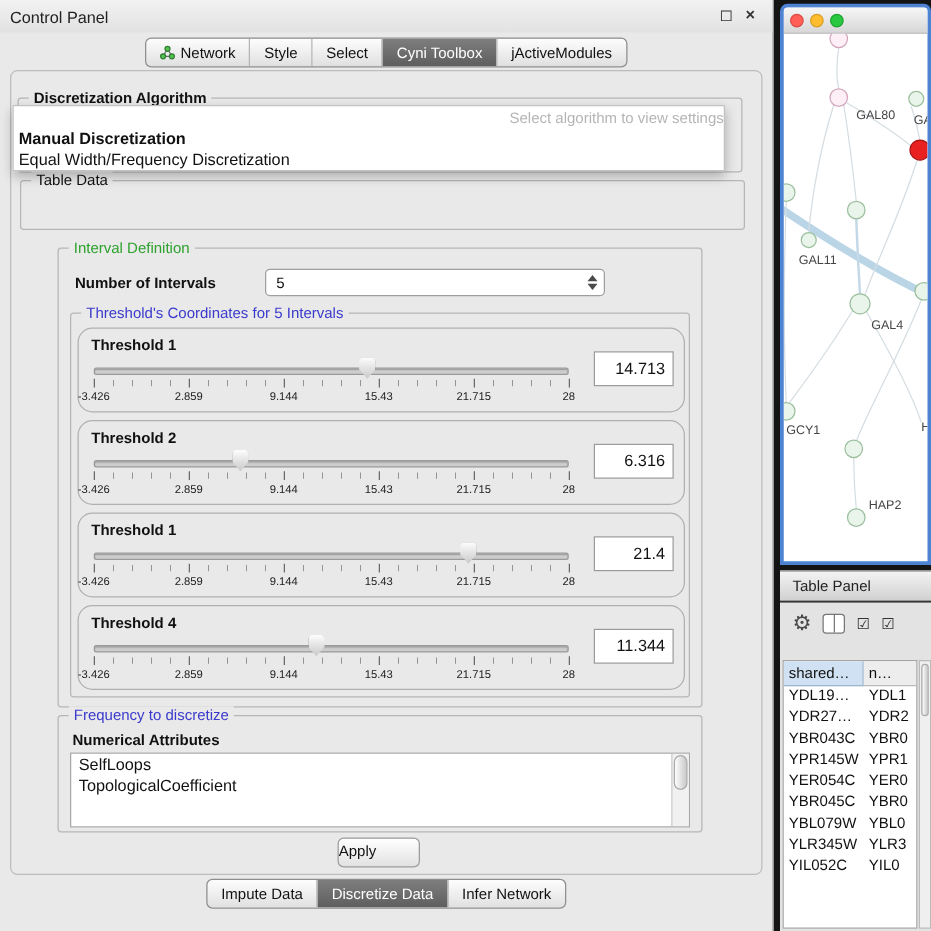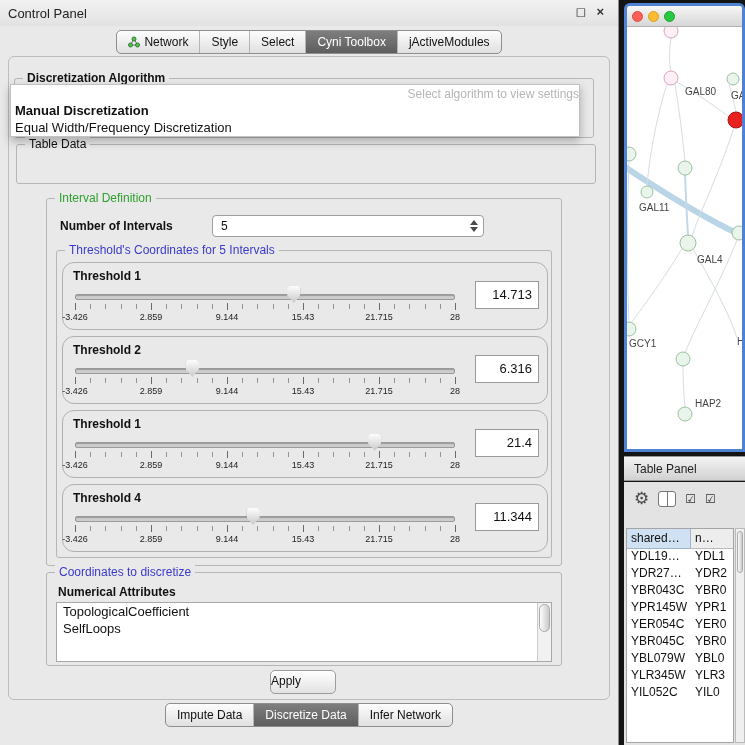--- a/index.html
+++ b/index.html
@@ -250,29 +250,29 @@
         <span class="tick-label" style="left: 60%;">15.43</span>
         <div class="tick-major" style="left: 80%;"></div>
         <span class="tick-label" style="left: 80%;">21.715</span>
         <div class="tick-major" style="left: 100%;"></div>
         <span class="tick-label" style="left: 100%;">28</span>
       </div>
     <div class="valbox">11.344</div>
   </div>
 
   <div class="group" style="left:46px;top:572px;width:514px;height:92px;">
-    <span class="legend blue">Coordinates to discretize</span>
+    <span class="legend blue">Frequency to discretize</span>
   </div>
   <span class="lbl b" style="left:58px;top:585px;">Numerical Attributes</span>
   <div class="listbox">
     <div class="sb">
         <div class="sbthumb"></div>
       </div>
-  <div class="list-item">TopologicalCoefficient</div>
-      <div class="list-item">SelfLoops</div>
+  <div class="list-item">SelfLoops</div>
+      <div class="list-item">TopologicalCoefficient</div>
     </div>
 
   <div class="btn">Apply</div>
 
   <div class="bottomrow">
     <span class="seg">
       <span class="tab">
           <span>Impute Data</span>
         </span>
       <span class="tab sel">

